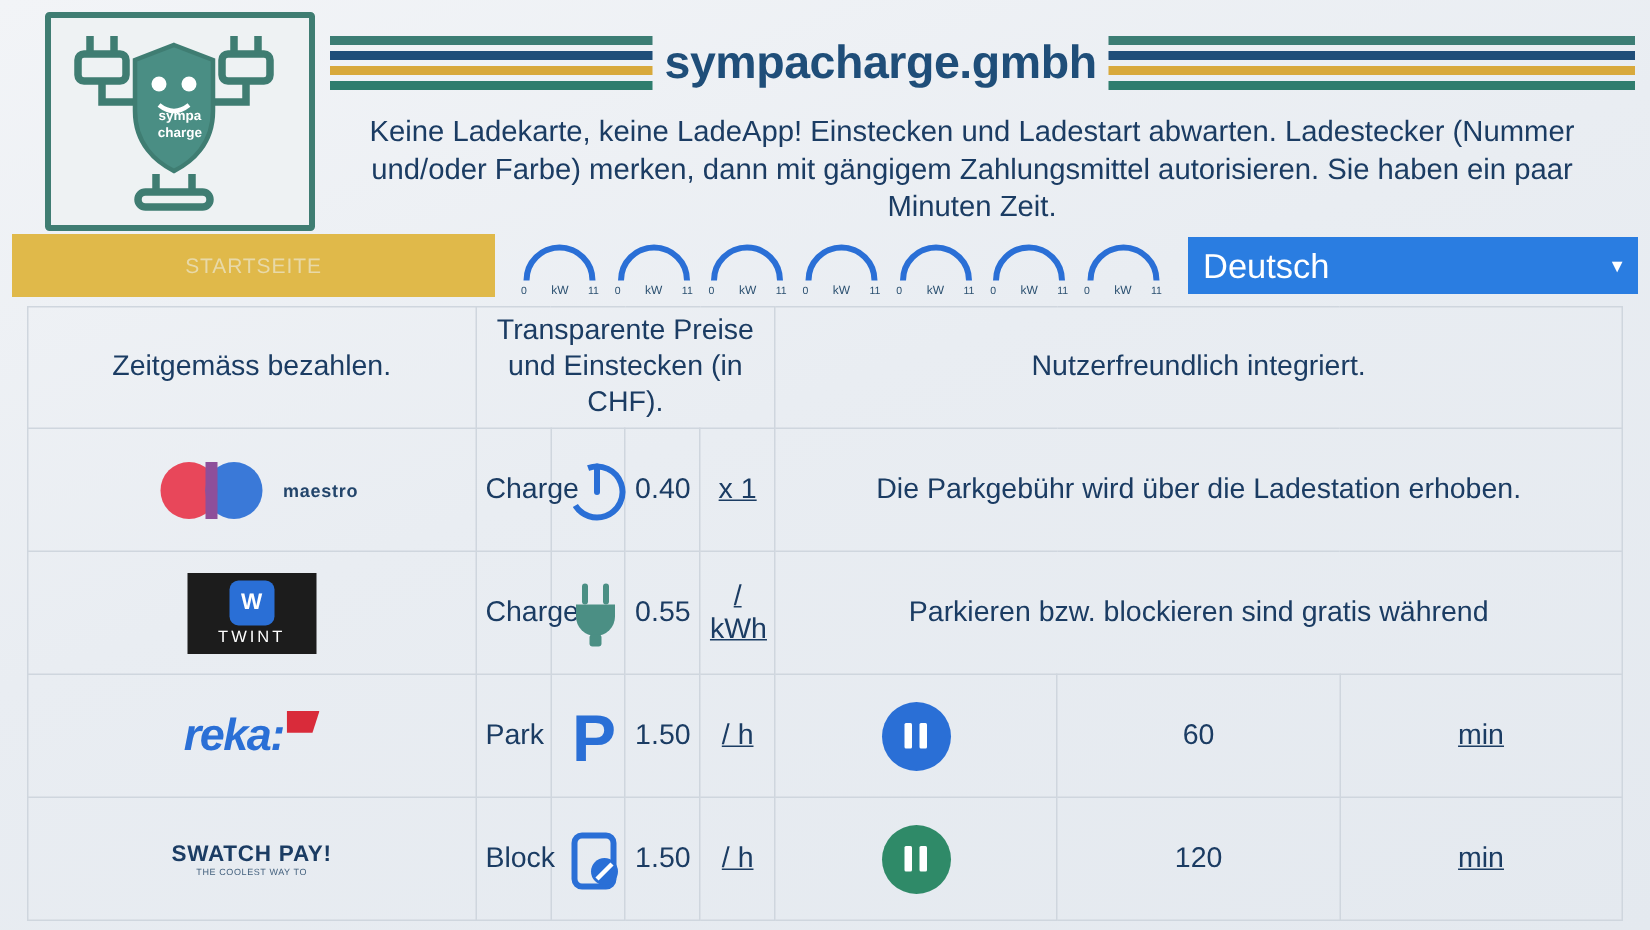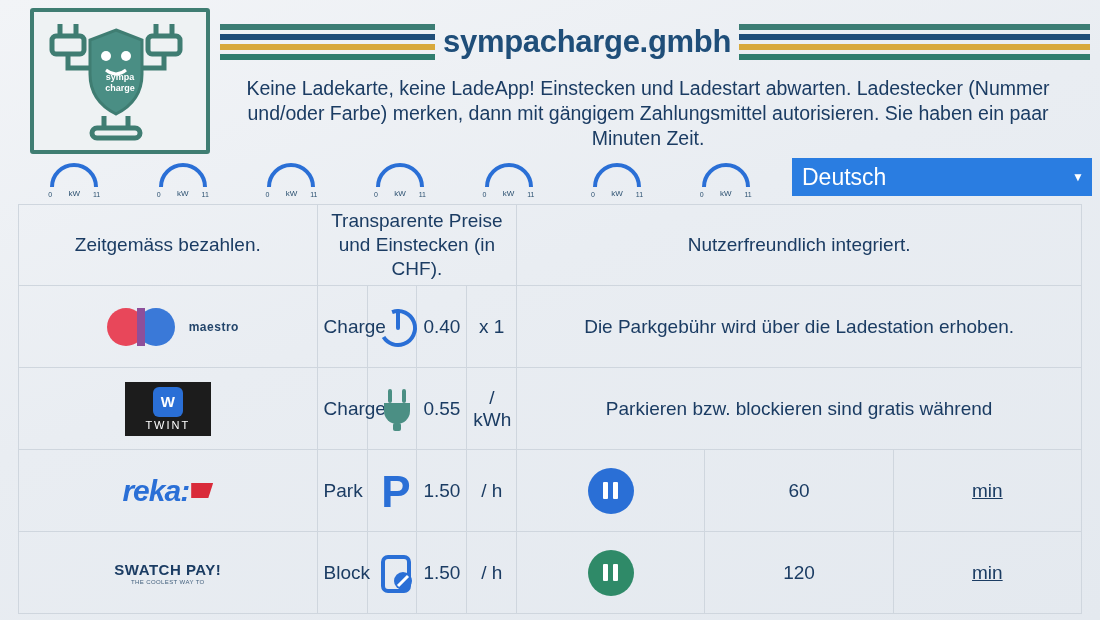--- a/index.html
+++ b/index.html
@@ -166,21 +166,21 @@
     font-size: 19px;
     color: #1b3c63;
     padding: 4px 6px;
   }
   .row-head td { height: 52px; font-size: 19.5px; line-height: 24px; }
   .row-body td { height: 73px; }
   .c-logo   { width: 162px; }
   .c-name   { width: 104px; }
   .c-icon   { width: 104px; }
   .c-price  { width: 104px; }
-  .c-unit   { width: 102px; }
+  .c-unit   { width: 102px; text-decoration: underline; }
   .c-desc   { width: 318px; }
   .c-pause  { width: 102px; }
   .c-val    { width: 106px; }
   .c-min    { width: 110px; text-decoration: underline; }
 
   .desc-text { font-size: 19px; line-height: 24px; }
 
   
   .maestro {
     position: relative;
@@ -215,21 +215,21 @@
     margin: 0 auto;
   }
   .twint-badge {
     width: 30px; height: 30px; border-radius: 6px; background: #2a6fd6;
     display: flex; align-items: center; justify-content: center;
     color: #fff; font-size: 15px; font-weight: bold;
   }
   .twint-word { color: #ffffff; font-size: 11px; letter-spacing: 2px; margin-top: 2px; }
   .reka {
     font-size: 30px; font-weight: bold; font-style: italic; color: #2a6fd6;
-    letter-spacing: -1px; display: flex; align-items: center; justify-content: center;
+    letter-spacing: -1px; display: flex; align-items: flex-start; justify-content: center;
   }
   .reka .flag {
     display: inline-block; width: 22px; height: 15px; background: #d92b3a;
     margin-left: 2px; clip-path: polygon(0 0, 100% 0, 78% 100%, 0 100%);
   }
   .swatch {
     display: flex; align-items: center; justify-content: center; gap: 4px;
   }
   .swatch .sw1 { font-size: 15px; font-weight: bold; color: #1b3c63; letter-spacing: .5px; }
   .swatch-sub {
@@ -298,20 +298,21 @@
           <div class="bar blue"></div>
           <div class="bar gold"></div>
           <div class="bar teal2"></div>
         </div>
       </div>
       <div class="tagline">Keine Ladekarte, keine LadeApp! Einstecken und Ladestart abwarten. Ladestecker (Nummer und/oder Farbe) merken, dann mit gängigem Zahlungsmittel autorisieren. Sie haben ein paar Minuten Zeit.</div>
     </div>
   </div>
 
   <div class="navrow">
+    <div class="startseite">STARTSEITE</div>
 
     <div class="gauges">
       <div class="gauge">
         <svg width="56" height="32" viewBox="0 0 56 32">
             <path d="M6 30 A22 22 0 0 1 50 30" fill="none" stroke="#2a6fd6" stroke-width="4"></path>
           </svg>
         <div class="g-labels">
             <span>0</span>
             <span>11</span>
           </div>

